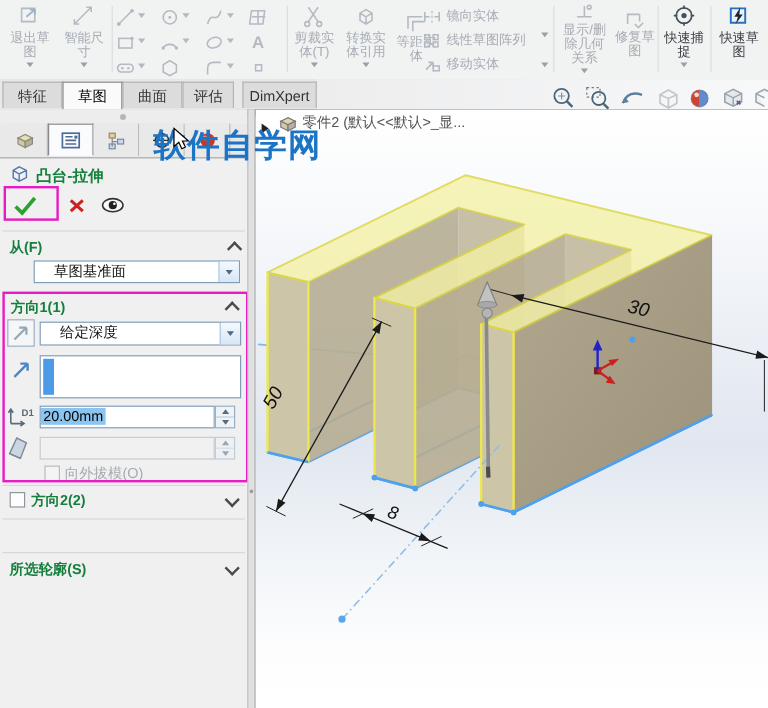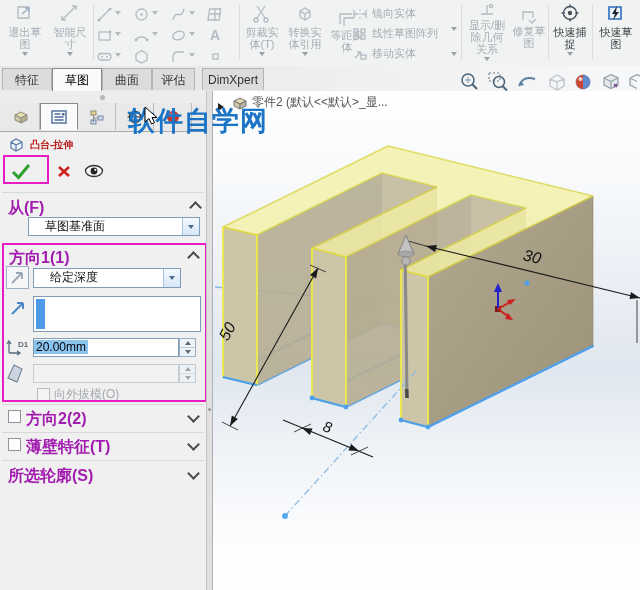--- a/index.html
+++ b/index.html
@@ -22,21 +22,21 @@
   #tabstrip .white{position:absolute;left:264px;top:0;right:0;height:25px;background:linear-gradient(90deg,#ededee,#f7f8f9);}
   .tab{position:absolute;top:2px;height:22px;line-height:22px;text-align:center;font-size:12px;color:#333;
        background:#dcdcdc;border:1px solid #b5b5b5;border-bottom:none;box-sizing:border-box;}
   .tab.active{background:#fafafa;color:#000;height:23px;z-index:2;border-color:#8a8a8a;}
   
   .hud{position:absolute;top:71px;width:24px;height:22px;z-index:3;}
   
   #panel{position:absolute;left:0;top:91px;width:206px;height:499px;background:#f0f0f0;overflow:hidden;}
   #splitter{position:absolute;left:206px;top:91px;width:7px;height:499px;background:#e0e0e0;border-left:1px solid #c2c2c2;border-right:1px solid #b0b0b0;box-sizing:border-box;}
   .pm-row{position:absolute;left:0;width:206px;}
-  .sec-label{font-size:16px;font-weight:bold;color:#a21caf;}
+  .sec-label{font-size:12px;font-weight:bold;color:#15803d;}
   .chev{position:absolute;width:7px;height:7px;border-left:2px solid #4a4a4a;border-top:2px solid #4a4a4a;}
   .chev.up{transform:rotate(45deg);}
   .chev.down{transform:rotate(225deg);margin-top:-3px;}
   .sepline{position:absolute;left:2px;width:202px;height:1px;background:#d8d8d8;}
   .combo{position:absolute;height:19px;background:#fff;border:1px solid #7f9db9;box-sizing:border-box;
          font-size:12px;color:#111;line-height:17px;padding-left:16px;}
   .combo .btn{position:absolute;right:0;top:0;width:16px;height:100%;background:linear-gradient(#f4f9fe,#d7e6f6);
          border-left:1px solid #a8c3dd;display:flex;align-items:center;justify-content:center;}
   .combo .btn i{width:0;height:0;border:3px solid transparent;border-top:4px solid #4d6b8a;margin-top:3px;}
   .spin{position:absolute;width:17px;height:19px;border:1px solid #9ab0c2;box-sizing:border-box;background:#eef3f8;}
@@ -365,21 +365,21 @@
             <circle cx="9" cy="8" r="6" fill="#c0392b"></circle>
             <circle cx="7" cy="6" r="2" fill="#e8897c"></circle>
           </svg>
       </div>
     </div>
 
     <div class="pm-row" style="top:45px;height:22px">
       <svg style="position:absolute;left:7px;top:0" width="18" height="18">
           <path d="M4,6 L9,3 L15,6 L15,12 L9,15 L4,12 Z M4,6 L9,9 L15,6 M9,9 L9,15" fill="#eef2f6" stroke="#5577aa" stroke-width="1.2"></path>
         </svg>
-      <span class="sec-label" style="position:absolute;left:30px;top:2px;font-size:10px;color:#b91c1c">凸台-拉伸</span>
+      <span class="sec-label" style="position:absolute;left:30px;top:2px;font-size:13px;color:#15803d">凸台-拉伸</span>
     </div>
 
     <div class="pm-row" style="top:66px;height:32px">
       <svg style="position:absolute;left:10px;top:4px" width="22" height="20">
           <path d="M3,11 L8.5,16.5 L19,4" fill="none" stroke="#2da12d" stroke-width="3"></path>
         </svg>
       <svg style="position:absolute;left:56px;top:7px" width="16" height="15">
           <path d="M3,3 L13,12 M13,3 L3,12" stroke="#cc2222" stroke-width="2.6" fill="none"></path>
         </svg>
       <svg style="position:absolute;left:84px;top:7px" width="20" height="15">
@@ -406,21 +406,21 @@
     <div class="magenta" style="left:2px;top:152px;width:201px;height:155px"></div>
     <div class="pm-row" style="top:155px;height:20px">
       <span class="sec-label" style="position:absolute;left:9px;top:2px">方向1(1)</span>
       <i class="chev up" style="left:189px;top:7px"></i>
     </div>
     <div style="position:absolute;left:6px;top:175px;width:23px;height:23px;background:#f5f6f8;border:1px solid #9fb0c2;box-sizing:border-box">
       <svg width="21" height="21">
           <path d="M5,16 L15,6 M15,6 L9,6 M15,6 L15,12" stroke="#97a5b5" stroke-width="1.8" fill="none"></path>
         </svg>
     </div>
-    <div class="combo" style="left:33px;top:177px;width:148px;height:20px">
+    <div class="combo" style="left:33px;top:177px;width:168px;height:20px">
       <span>给定深度</span>
       <span class="btn">
           <i></i>
         </span>
     </div>
     <svg style="position:absolute;left:8px;top:207px" width="20" height="20">
         <path d="M4,16 L15,5 M15,5 L9,5 M15,5 L15,11" stroke="#4a86c8" stroke-width="2" fill="none"></path>
       </svg>
     <div style="position:absolute;left:33px;top:205px;width:168px;height:36px;background:#fff;border:1px solid #7f9db9;box-sizing:border-box">
       <div style="position:absolute;left:2px;top:2px;width:9px;height:30px;background:#4d9be8"></div>
@@ -458,25 +458,20 @@
 
     <div class="sepline" style="top:313px"></div>
 
     <div class="pm-row" style="top:316px;height:22px">
       <div class="cbx" style="left:8px;top:3px"></div>
       <span class="sec-label" style="position:absolute;left:26px;top:2px">方向2(2)</span>
       <i class="chev down" style="left:189px;top:8px"></i>
     </div>
     <div class="sepline" style="top:341px"></div>
 
-    <div class="pm-row" style="top:344px;height:22px">
-      <div class="cbx" style="left:8px;top:3px"></div>
-      <span class="sec-label" style="position:absolute;left:26px;top:2px">薄壁特征(T)</span>
-      <i class="chev down" style="left:189px;top:8px"></i>
-    </div>
     <div class="sepline" style="top:369px"></div>
 
     <div class="pm-row" style="top:373px;height:22px">
       <span class="sec-label" style="position:absolute;left:8px;top:2px">所选轮廓(S)</span>
       <i class="chev down" style="left:189px;top:8px"></i>
     </div>
   </div>
 
   <div id="splitter">
     <div style="position:absolute;left:1px;top:317px;width:3px;height:3px;border-radius:50%;background:#9a9a9a"></div>

